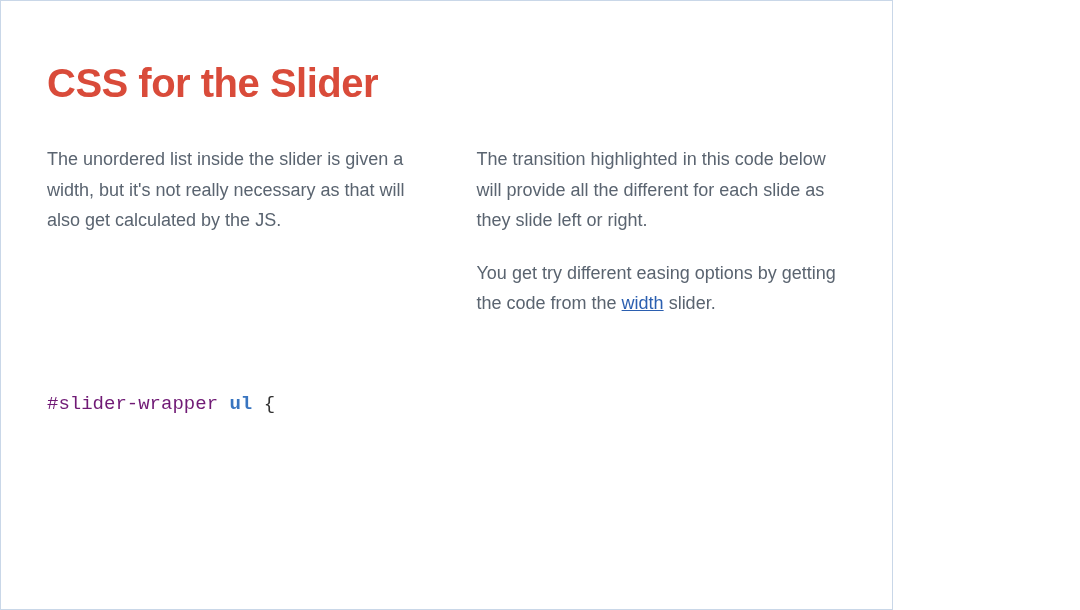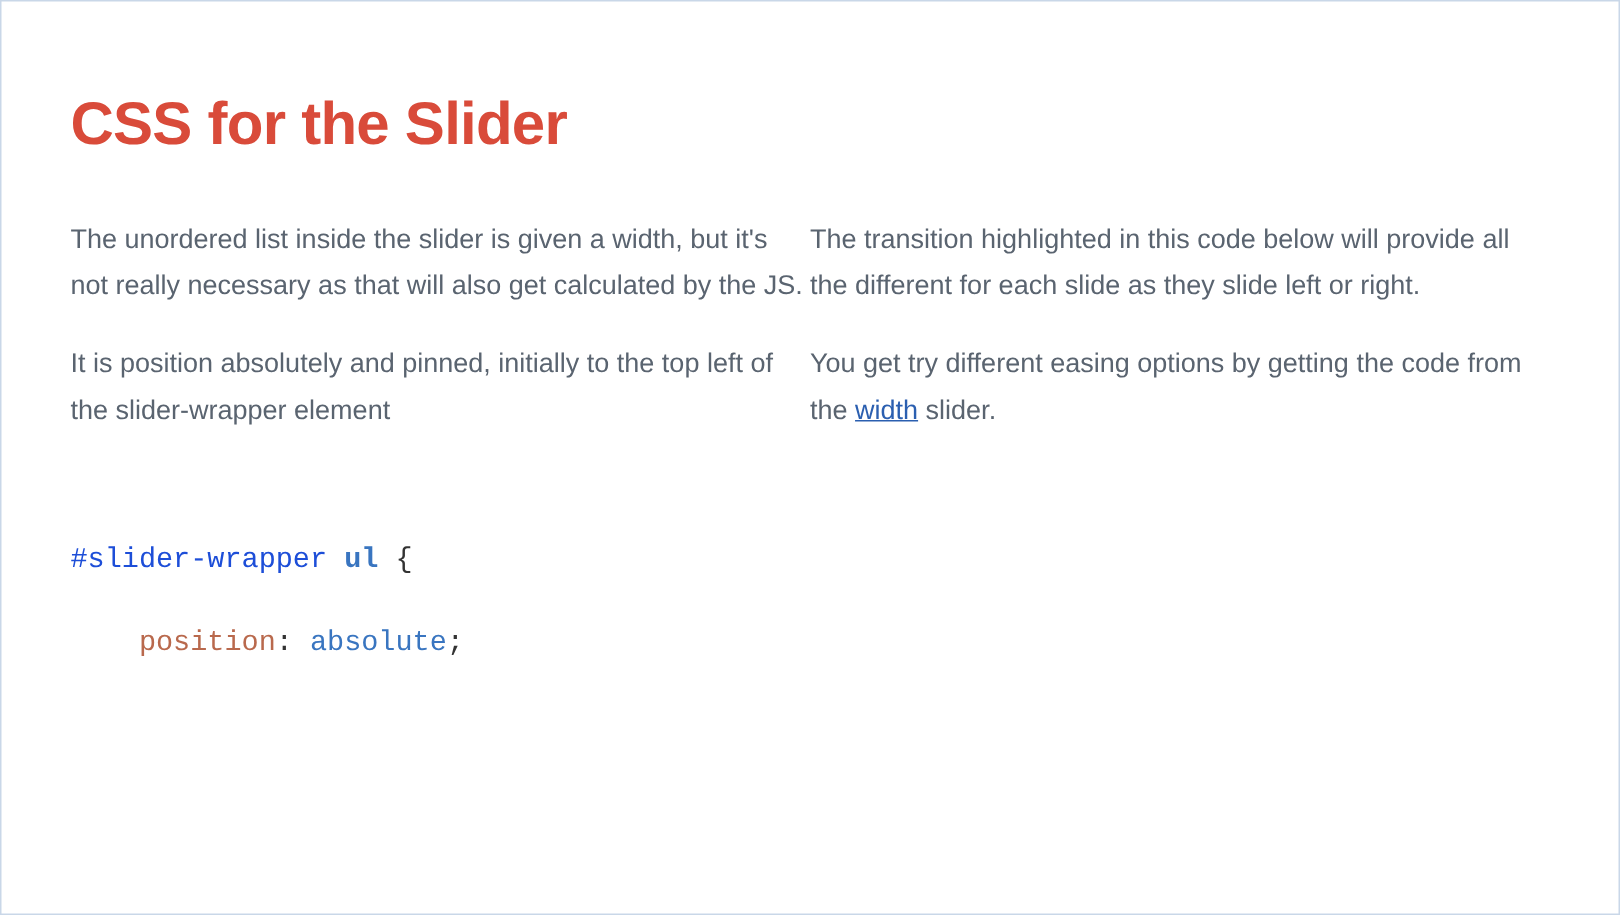--- a/index.html
+++ b/index.html
@@ -8,36 +8,37 @@
       box-sizing: border-box;
     }
     body {
       font-family: -apple-system, BlinkMacSystemFont, "Segoe UI", Helvetica, Arial, sans-serif;
       background: #fff;
       width: 1080px;
       height: 610px;
       overflow: hidden;
     }
     .slide {
-      width: 1080px;
+      width: 893px;
       height: 610px;
       border: 1px solid #c9d7e8;
       padding: 60px 46px 20px 46px;
       position: relative;
     }
     .title {
       font-family: "Arial Black", "Helvetica Neue", Arial, sans-serif;
       font-weight: 900;
       font-size: 40px;
       color: #d94b3a;
       letter-spacing: -0.5px;
       margin-bottom: 38px;
     }
     .columns {
       display: flex;
+      gap: 60px;
       margin-bottom: 50px;
     }
     .col {
       flex: 1;
       min-width: 0;
     }
     .para {
       font-size: 18px;
       line-height: 1.7;
       color: #5a6470;
@@ -50,47 +51,45 @@
     .code-block {
       font-family: "Menlo", "Consolas", "Courier New", monospace;
       font-size: 19px;
       line-height: 1.45;
       white-space: pre;
       color: #333;
     }
     .code-line {
       display: block;
     }
-    .tok-id      { color: #1d4ed8; }
+    .tok-id      { color: #701a75; }
     .tok-tag     { color: #3975c0; font-weight: bold; }
     .tok-brace   { color: #333;    }
     .tok-prop    { color: #b9694d; }
     .tok-num     { color: #3975c0; }
     .tok-val     { color: #3975c0; }
     .tok-colon   { color: #333;    }
     .tok-semi    { color: #333;    }
   </style>
 </head>
 <body>
 
 <div class="slide">
   <h1 class="title">CSS for the Slider</h1>
 
   <div class="columns">
     <div class="col">
       <p class="para">The unordered list inside the slider is given a width, but it's not really necessary as that will also get calculated by the JS.</p>
-      <p class="para">It is position absolutely and pinned, initially to the top left of the slider-wrapper element</p>
     </div>
     <div class="col">
       <p class="para">The transition highlighted in this code below will provide all the different for each slide as they slide left or right.</p>
       <p class="para">
         <span>You get try different easing options by getting the code from the </span><a href="#" class="link">width</a><span> slider.</span>
       </p>
     </div>
   </div>
 
   <div class="code-block" id="code-block"><span class="code-line"><span class="tok-id">#slider-wrapper</span> <span class="tok-tag">ul</span> <span class="tok-brace">{</span></span>
-<span class="code-line">    <span class="tok-prop">position</span><span class="tok-colon">:</span> <span class="tok-val">absolute</span><span class="tok-semi">;</span></span>
 
 
 
 </div>
 </div>
 
 </body></html>

